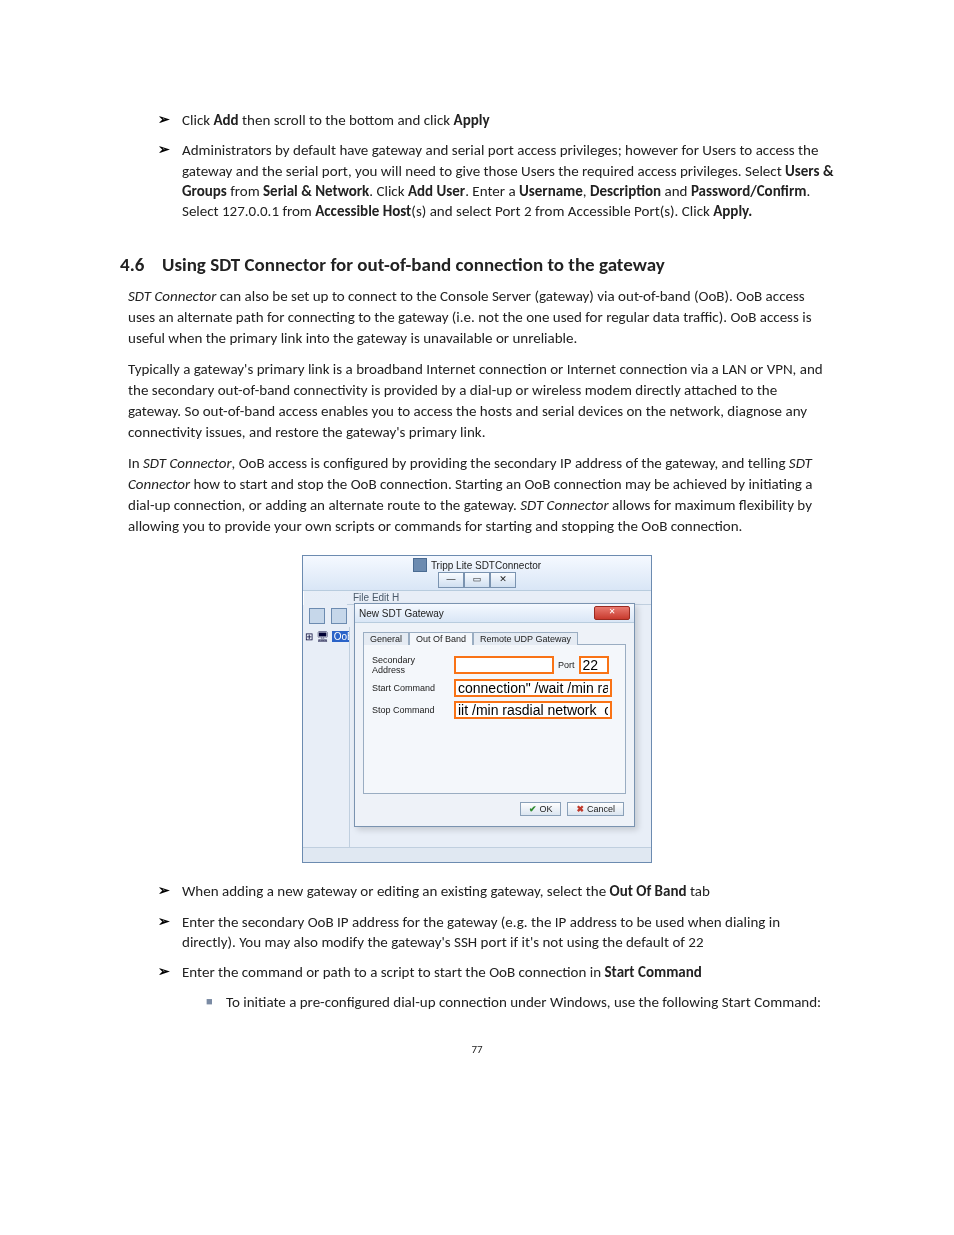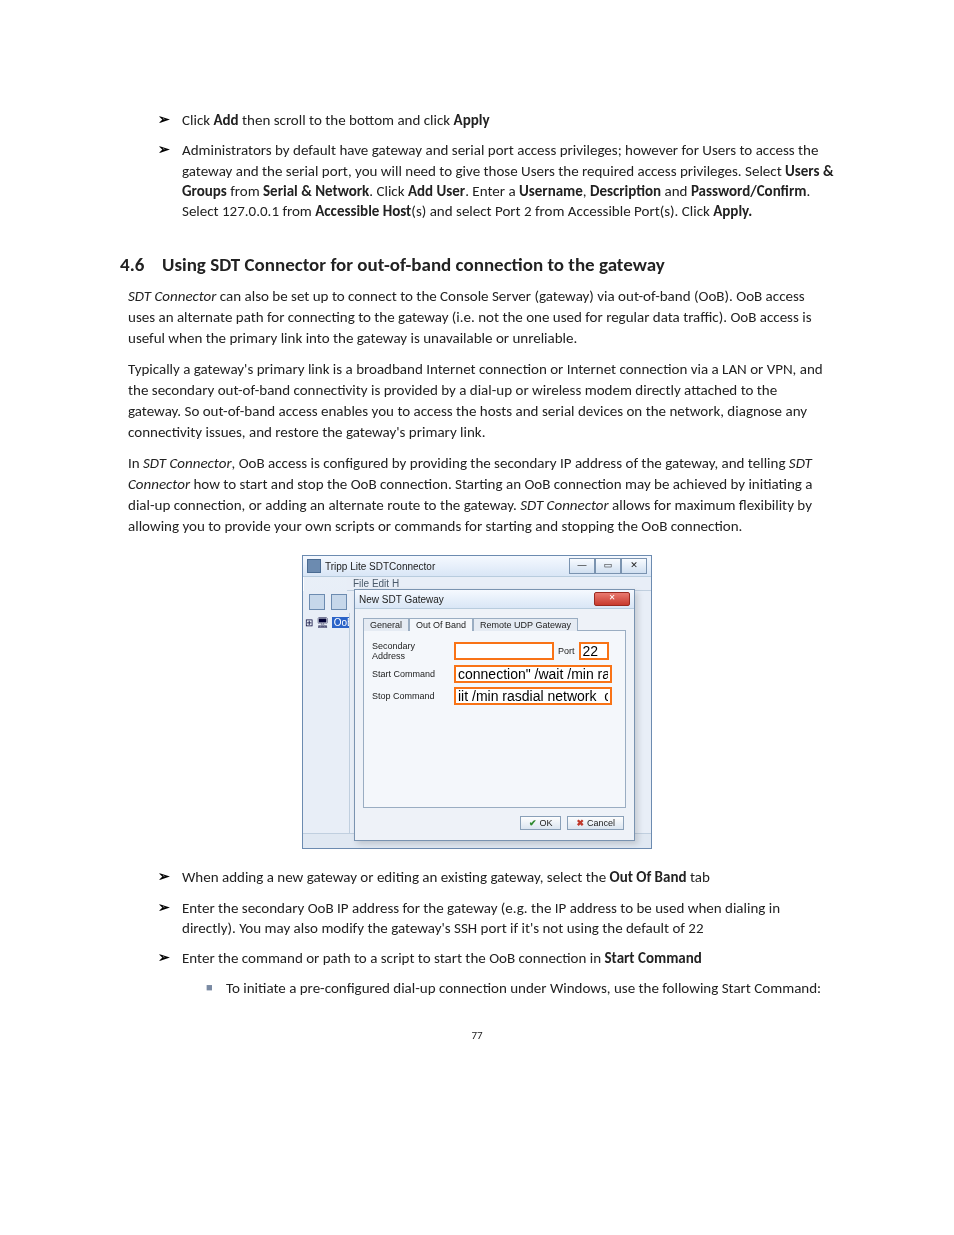--- a/index.html
+++ b/index.html
@@ -54,20 +54,21 @@
     background: linear-gradient(#eaf0f8,#d6e2f2);
     box-shadow: 0 0 0 1px #fff inset;
     font-family: Tahoma, "Segoe UI", Arial, sans-serif;
     font-size: 10px;
   }
   .win-title {
     display:flex; align-items:center; justify-content:space-between;
     padding: 2px 4px;
     background: linear-gradient(#f5f9ff,#d9e6f6);
     border-bottom: 1px solid #b8ccde;
+    flex-direction: column;
   }
   .win-title .title-left { display:flex; align-items:center; gap:4px; }
   .win-title .ico { width:12px;height:12px;background:#6c8bb0;border:1px solid #4a6b92;display:inline-block;}
   .win-ctrls { display:flex; gap:0; }
   .win-btn { width:24px;height:14px;border:1px solid #7a93b0;background:linear-gradient(#f8fbff,#d0dff0);font-size:9px;line-height:12px;text-align:center; }
   .win-menu { padding: 1px 6px; color:#4a5a6a; background:#e8eef7; border-bottom:1px solid #c0cfdf;margin-left:44px;}
   .win-toolbar { padding:3px 6px; display:flex; gap:6px; background:#e8eef7;}
   .tb-ico { width:14px;height:14px;border:1px solid #6c8bb0;background:#c6d7ea;}
   .win-body { display:flex; height:220px; background:#e8eef7; }
   .win-tree { width:42px; border-right:1px solid #c0cfdf; padding:4px 2px; font-size:10px; color:#003; overflow:hidden;}
@@ -78,21 +79,21 @@
     position:absolute; left:4px; top:-24px; right:16px;
     border:1px solid #7a93b0;
     background:#eef2f8;
     box-shadow: 3px 3px 6px rgba(0,0,0,0.15);
   }
   .dlg-title { display:flex;align-items:center;justify-content:space-between;padding:2px 4px;background:linear-gradient(#f5f9ff,#d9e6f6);border-bottom:1px solid #b8ccde;}
   .dlg-title .close-pill { width:34px;height:12px;border-radius:2px;background:linear-gradient(#e97a70,#c83a2e);border:1px solid #9a2a20;color:#fff;font-size:8px;line-height:10px;text-align:center;}
   .tabs { display:flex; gap:0; padding: 8px 8px 0 8px; }
   .tab { border:1px solid #9aadc2; border-bottom:none; padding:1px 6px; background:#e5ebf3; font-size:9px; position:relative; top:1px;}
   .tab.active { background:#f4f7fb; z-index:2; }
-  .tab-panel { margin:0 8px 8px 8px; border:1px solid #9aadc2; background:#f4f7fb; padding:10px 8px 98px 8px;}
+  .tab-panel { margin:0 8px 8px 8px; border:1px solid #9aadc2; background:#f4f7fb; padding:10px 8px 70px 8px;}
   .form-row { display:flex; align-items:center; gap:4px; margin-bottom:4px; font-size:9px;}
   .form-row .lbl { width:78px; }
   .form-row input[type=text]{ border:2px solid #f97316; font-size:14px; padding:1px 2px; height:12px; box-sizing:content-box; background:#fff;}
   .dlg-buttons { display:flex; justify-content:flex-end; gap:6px; padding:0 10px 10px 0;}
   .dlg-btn { border:1px solid #8aa0b8; background:linear-gradient(#fefefe,#dbe5f0); padding:1px 8px; font-size:9px; display:flex;align-items:center;gap:3px;}
   .ok-mark{color:#2f8a2f;font-weight:bold;}
   .x-mark{color:#c0392b;font-weight:bold;}
   .status-bar { height:14px; background:#e0e8f2; border-top:1px solid #c0cfdf;}
 </style>
 </head>

